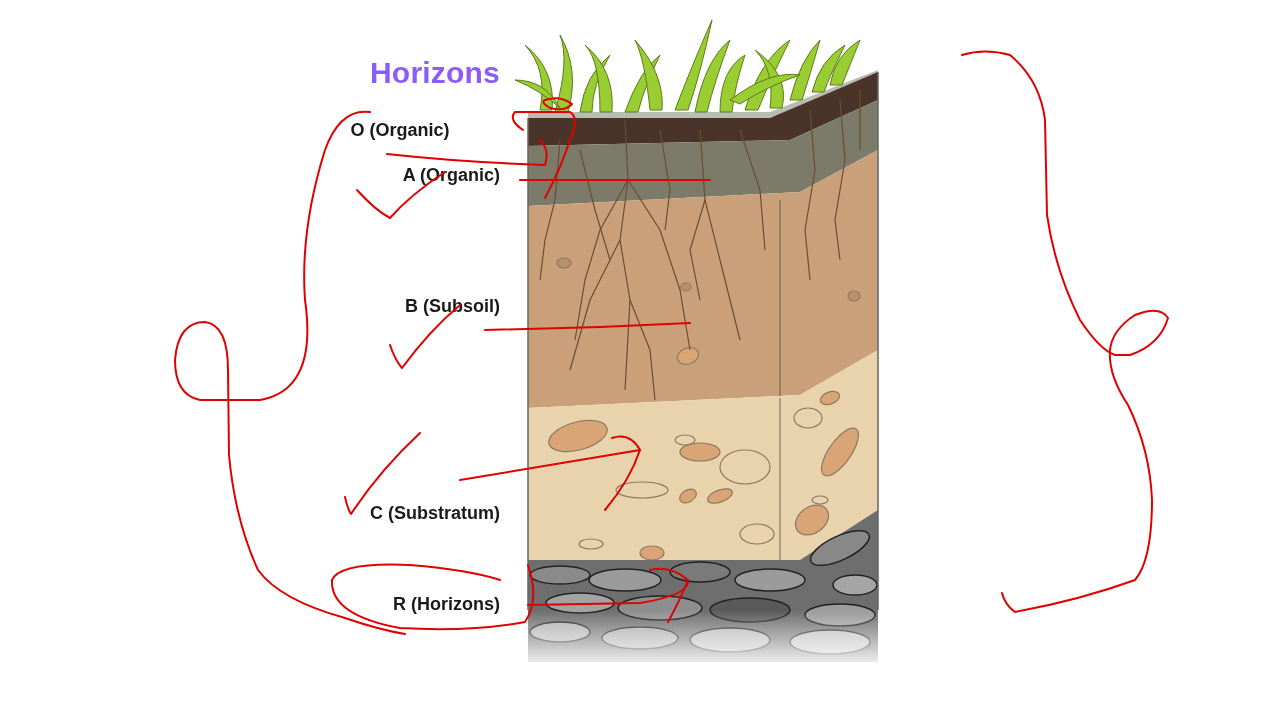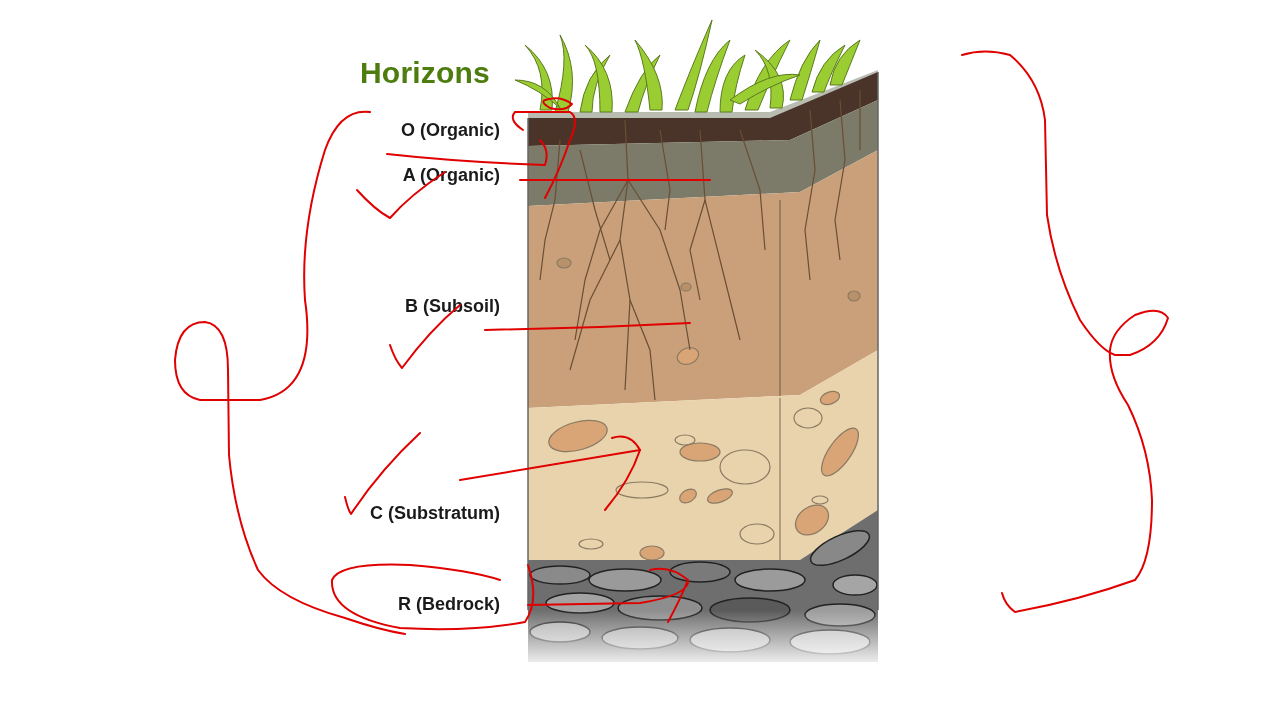--- a/index.html
+++ b/index.html
@@ -1,30 +1,30 @@
 <!DOCTYPE html>
 <html><head>
 <meta charset="utf-8">
 <style>
   html,body{margin:0;padding:0;background:#ffffff;}
   body{width:1280px;height:720px;position:relative;overflow:hidden;font-family:"Liberation Sans",sans-serif;}
-  .title{position:absolute;left:360px;top:56px;font-size:30px;font-weight:bold;color:#4d7c0f;letter-spacing:0.2px;}
+  .title{position:absolute;left:370px;top:56px;font-size:30px;font-weight:bold;color:#8b5cf6;letter-spacing:0.2px;}
   .label{position:absolute;font-size:18px;font-weight:bold;color:#1a1a1a;text-align:right;width:200px;}
   svg{position:absolute;left:0;top:0;}
 </style>
 </head>
 <body>
 
 <div class="title">Horizons</div>
 
-<div class="label" style="left:300px;top:120px;">O (Organic)</div>
+<div class="label" style="left:300px;top:120px;text-align:center;">O (Organic)</div>
 <div class="label" style="left:300px;top:165px;">A (Organic)</div>
 <div class="label" style="left:300px;top:296px;">B (Subsoil)</div>
 <div class="label" style="left:300px;top:503px;">C (Substratum)</div>
-<div class="label" style="left:300px;top:594px;">R (Bedrock)</div>
+<div class="label" style="left:300px;top:594px;">R (Horizons)</div>
 
 <svg width="1280" height="720" viewBox="0 0 1280 720">
   <defs>
     <linearGradient id="fadeR" x1="0" y1="0" x2="0" y2="1">
       <stop offset="0" stop-color="#ffffff" stop-opacity="0"></stop>
       <stop offset="1" stop-color="#ffffff" stop-opacity="1"></stop>
     </linearGradient>
   </defs>
 
   <g>

